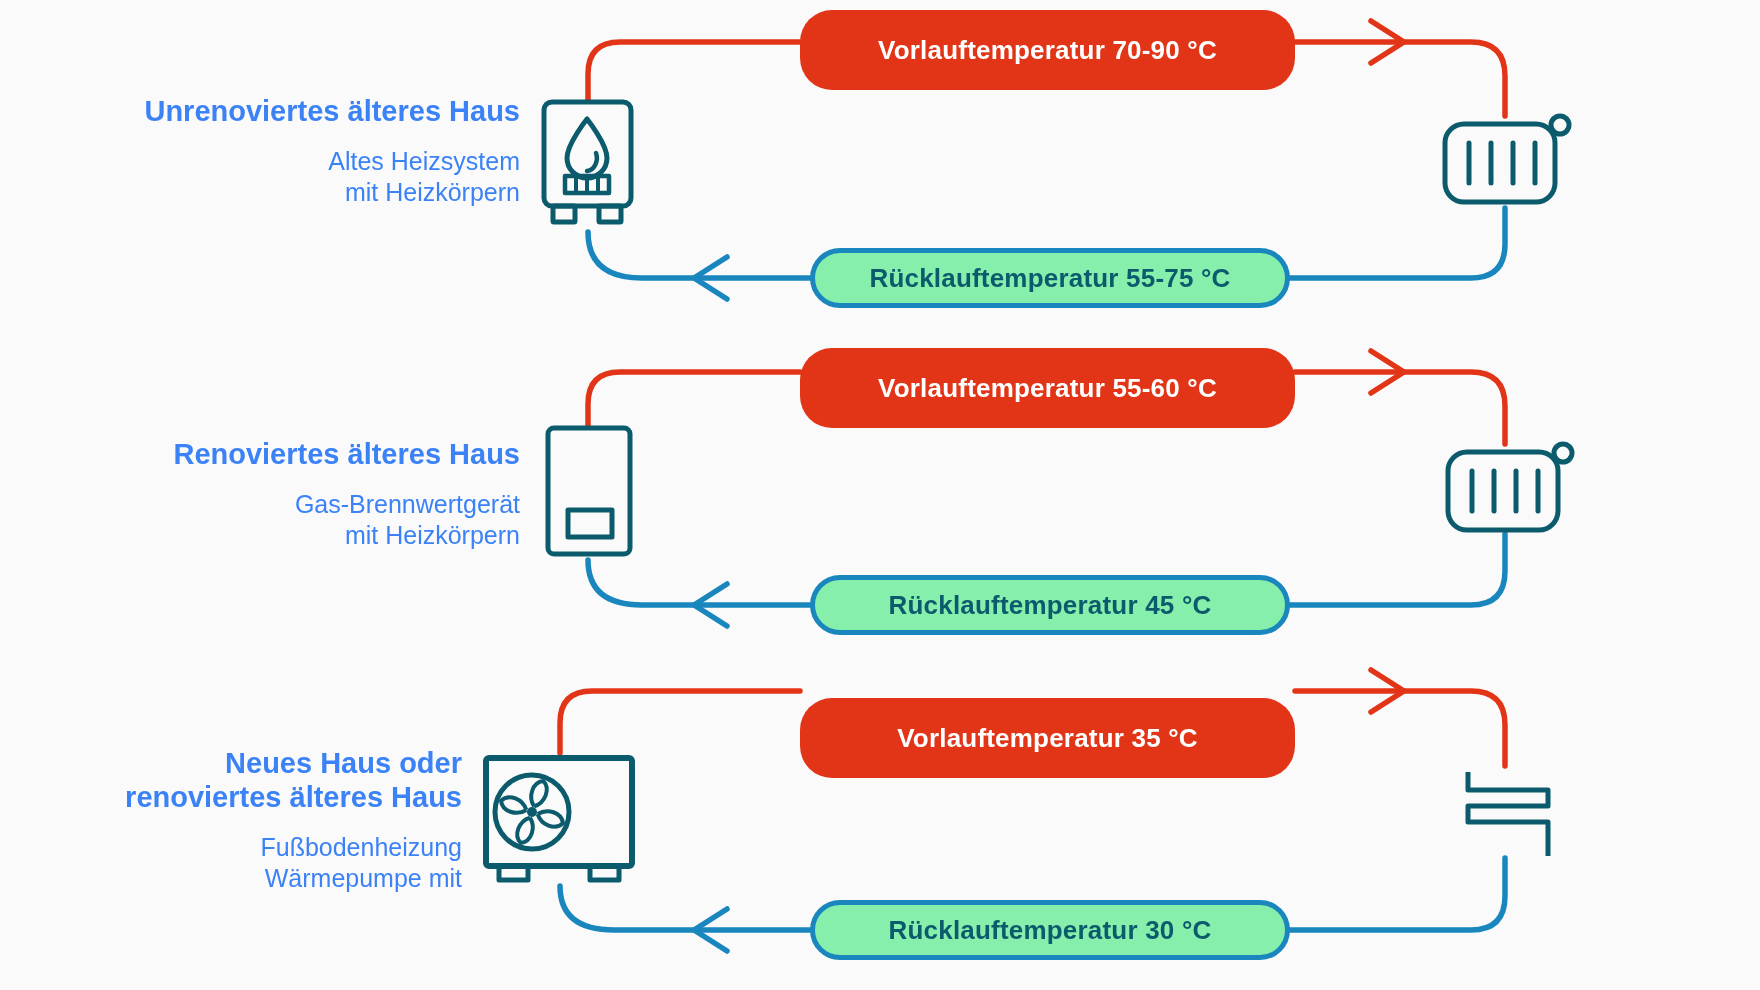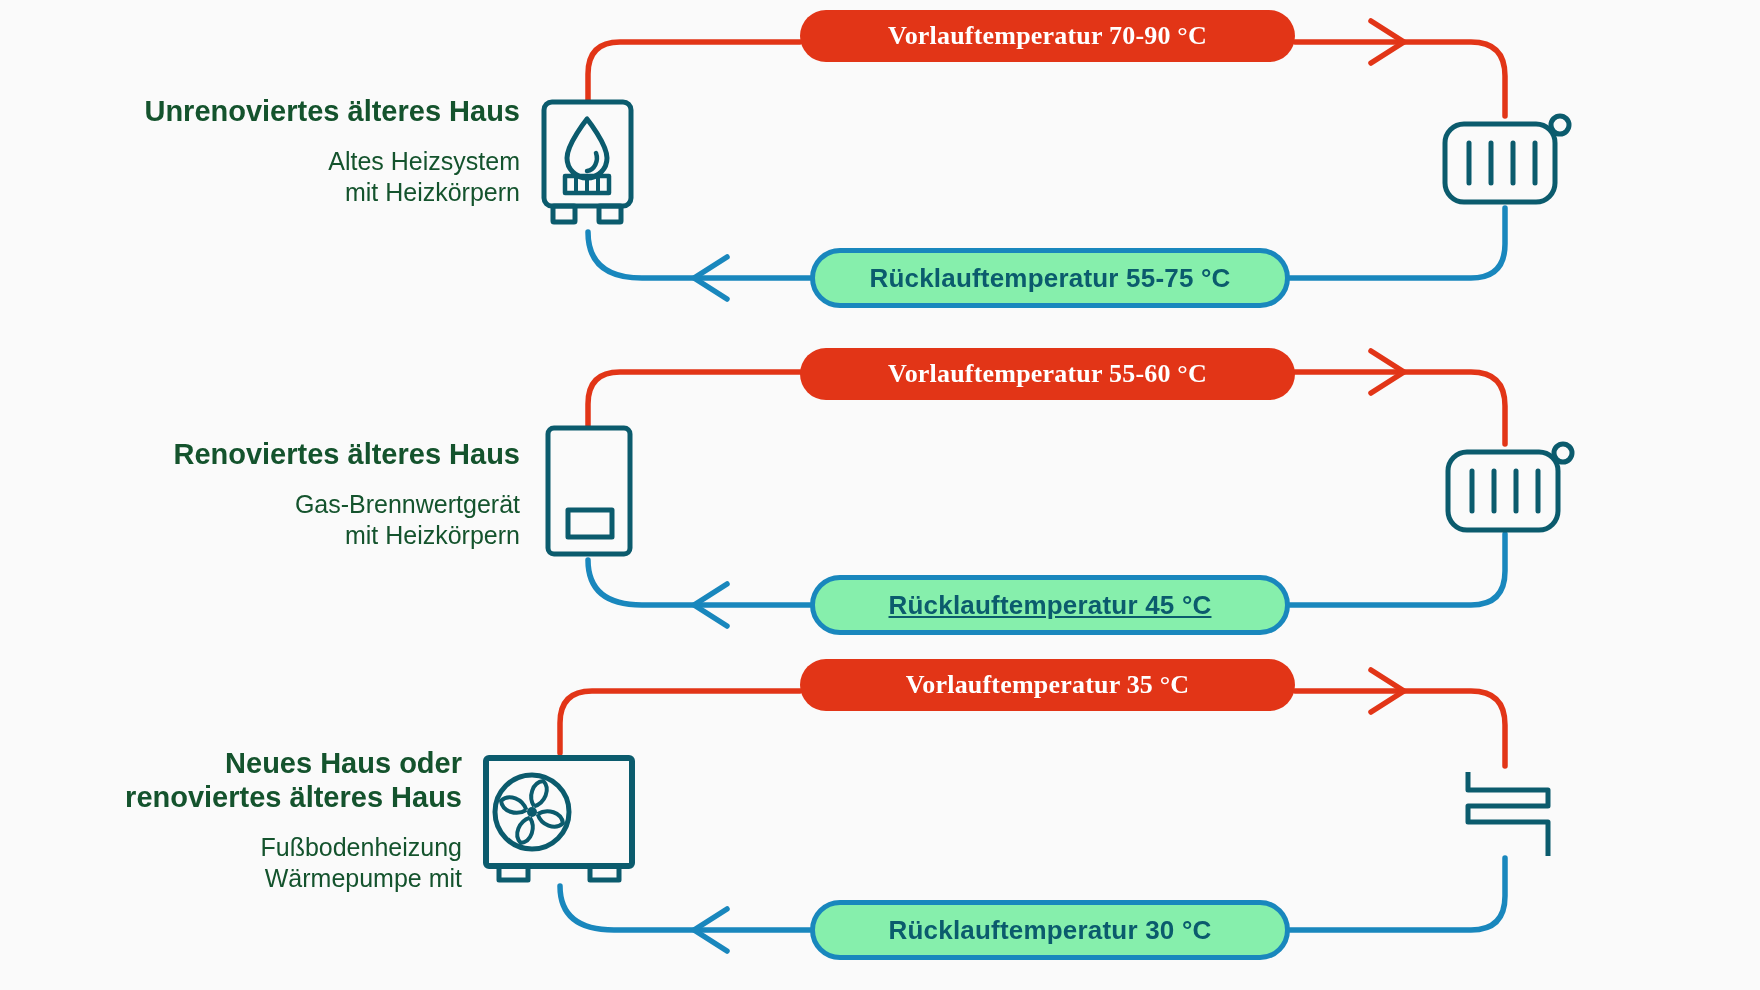--- a/index.html
+++ b/index.html
@@ -12,29 +12,29 @@
   }
   .stage{position:absolute;inset:0;width:1760px;height:990px;}
   .pipes{position:absolute;left:0;top:0;pointer-events:none;}
   .pill{
     position:absolute;
     display:flex;align-items:center;justify-content:center;
     font-weight:bold;font-size:26px;letter-spacing:.2px;
     box-sizing:border-box;white-space:nowrap;
   }
   .pill.flow{
-    left:800px;width:495px;height:52px;border-radius:32px;
-    background:#E23517;color:#FFFFFF;font-family:Liberation Serif, serif;
+    left:800px;width:495px;height:80px;border-radius:32px;
+    background:#E23517;color:#FFFFFF;
   }
   .pill.return{
     left:810px;width:480px;height:60px;border-radius:30px;
     background:#86efac;border:5px solid #1987BD;color:#0B5B6D;
   }
   .label-block{
-    position:absolute;text-align:right;color:#14532d;
+    position:absolute;text-align:right;color:#3b82f6;
   }
   .label-title{font-weight:bold;font-size:29px;line-height:1.18;}
   .label-sub{font-weight:500;font-size:25px;line-height:1.24;margin-top:18px;}
   .label-line:empty{display:none;}
   .icon{position:absolute;}
   svg{display:block;}
 </style>
 </head>
 <body>
 
@@ -104,21 +104,21 @@
       <line x1="50" y1="35" x2="50" y2="75" stroke-linecap="round"></line>
       <line x1="72" y1="35" x2="72" y2="75" stroke-linecap="round"></line>
       <line x1="94" y1="35" x2="94" y2="75" stroke-linecap="round"></line>
       <circle cx="119" cy="17" r="9"></circle>
     </svg>
   </div>
 
   <div class="pill flow" style="top:348px;">
     <span>Vorlauftemperatur 55-60 °C</span>
   </div>
-  <div class="pill return" style="top:575px;text-decoration:underline;">
+  <div class="pill return" style="top:575px;">
     <span>Rücklauftemperatur 45 °C</span>
   </div>
 
   <div class="label-block" style="right:1240px;top:437px;">
     <div class="label-title">
       <div class="label-line">Renoviertes älteres Haus</div>
 
     </div>
     <div class="label-sub">
       <div class="label-line">Gas-Brennwertgerät</div>
@@ -137,21 +137,21 @@
     <svg width="132" height="100" viewBox="0 0 132 100" fill="none" stroke="#0B5B6D" stroke-width="5">
       <rect x="4" y="16" width="110" height="78" rx="19"></rect>
       <line x1="28" y1="35" x2="28" y2="75" stroke-linecap="round"></line>
       <line x1="50" y1="35" x2="50" y2="75" stroke-linecap="round"></line>
       <line x1="72" y1="35" x2="72" y2="75" stroke-linecap="round"></line>
       <line x1="94" y1="35" x2="94" y2="75" stroke-linecap="round"></line>
       <circle cx="119" cy="17" r="9"></circle>
     </svg>
   </div>
 
-  <div class="pill flow" style="top:659px;">
+  <div class="pill flow" style="top:698px;">
     <span>Vorlauftemperatur 35 °C</span>
   </div>
   <div class="pill return" style="top:900px;">
     <span>Rücklauftemperatur 30 °C</span>
   </div>
 
   <div class="label-block" style="right:1298px;top:746px;">
     <div class="label-title">
       <div class="label-line">Neues Haus oder</div>
       <div class="label-line">renoviertes älteres Haus</div>

